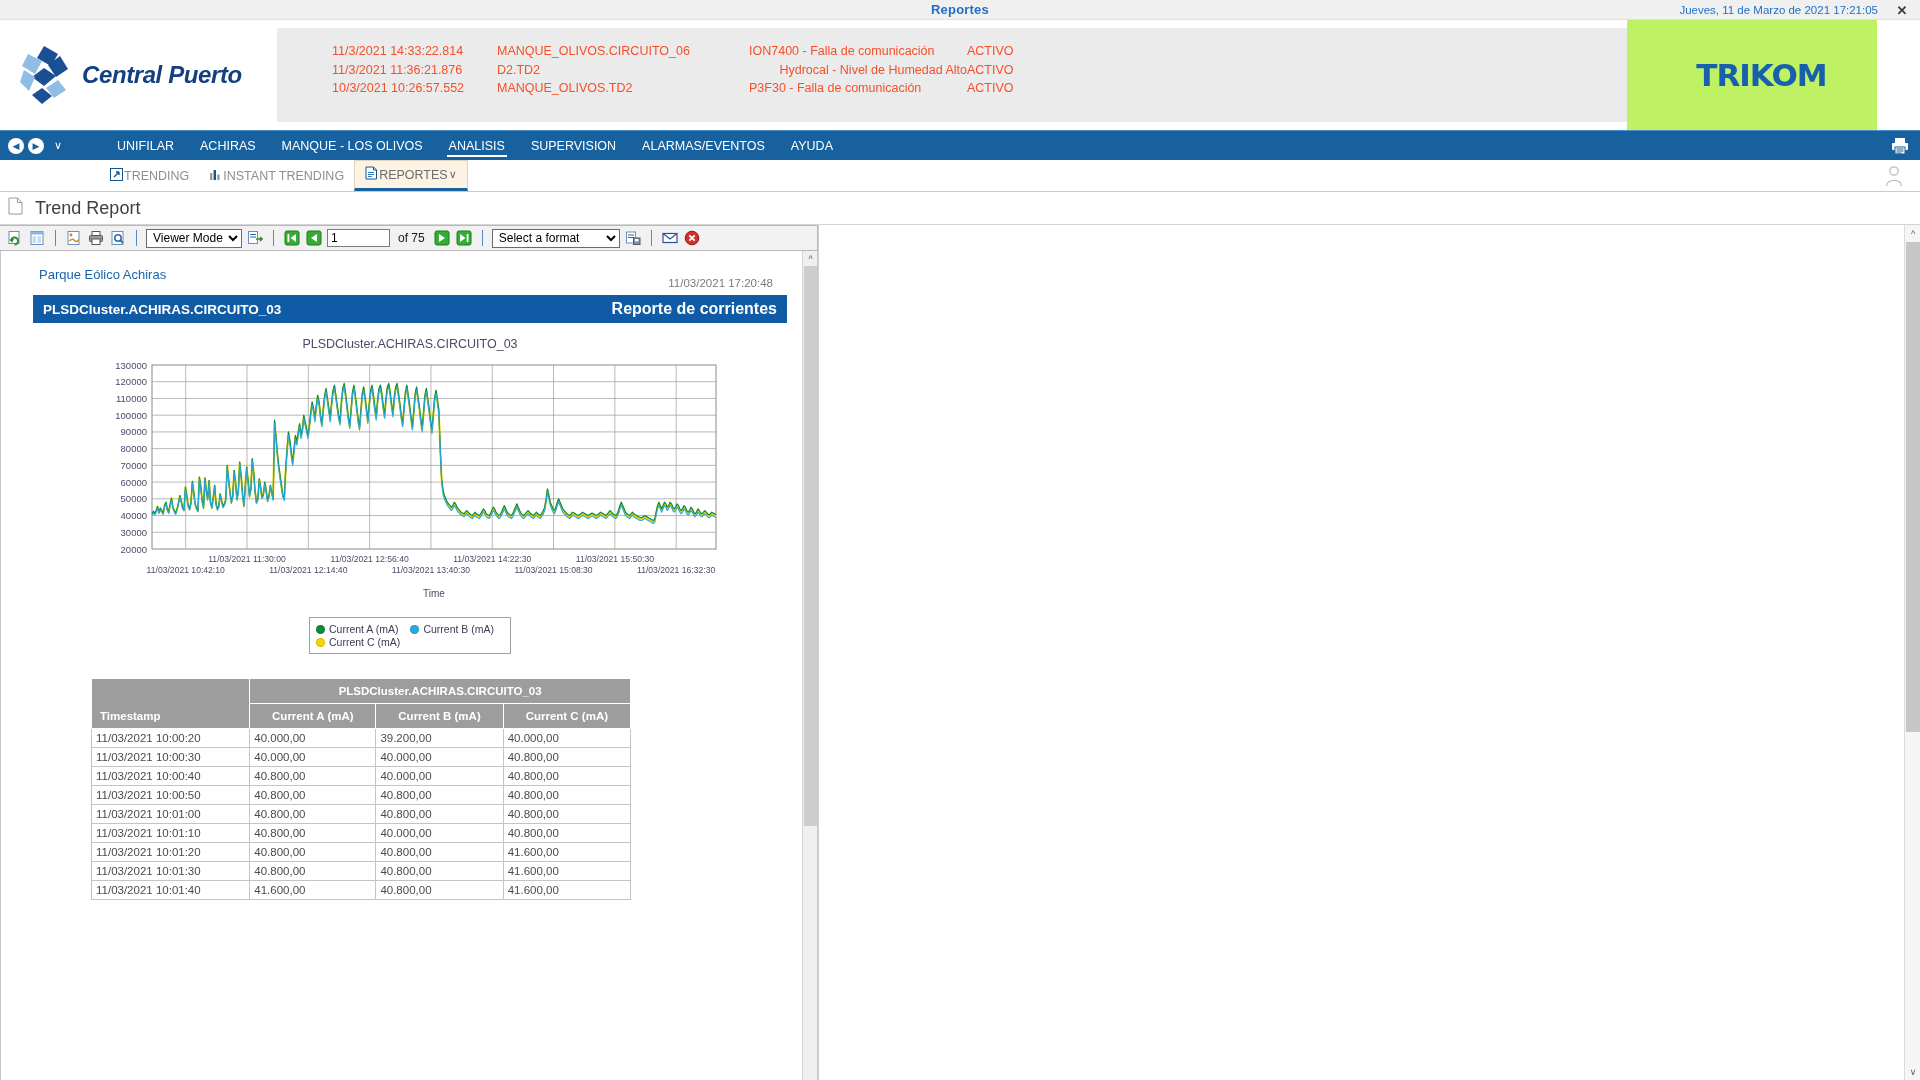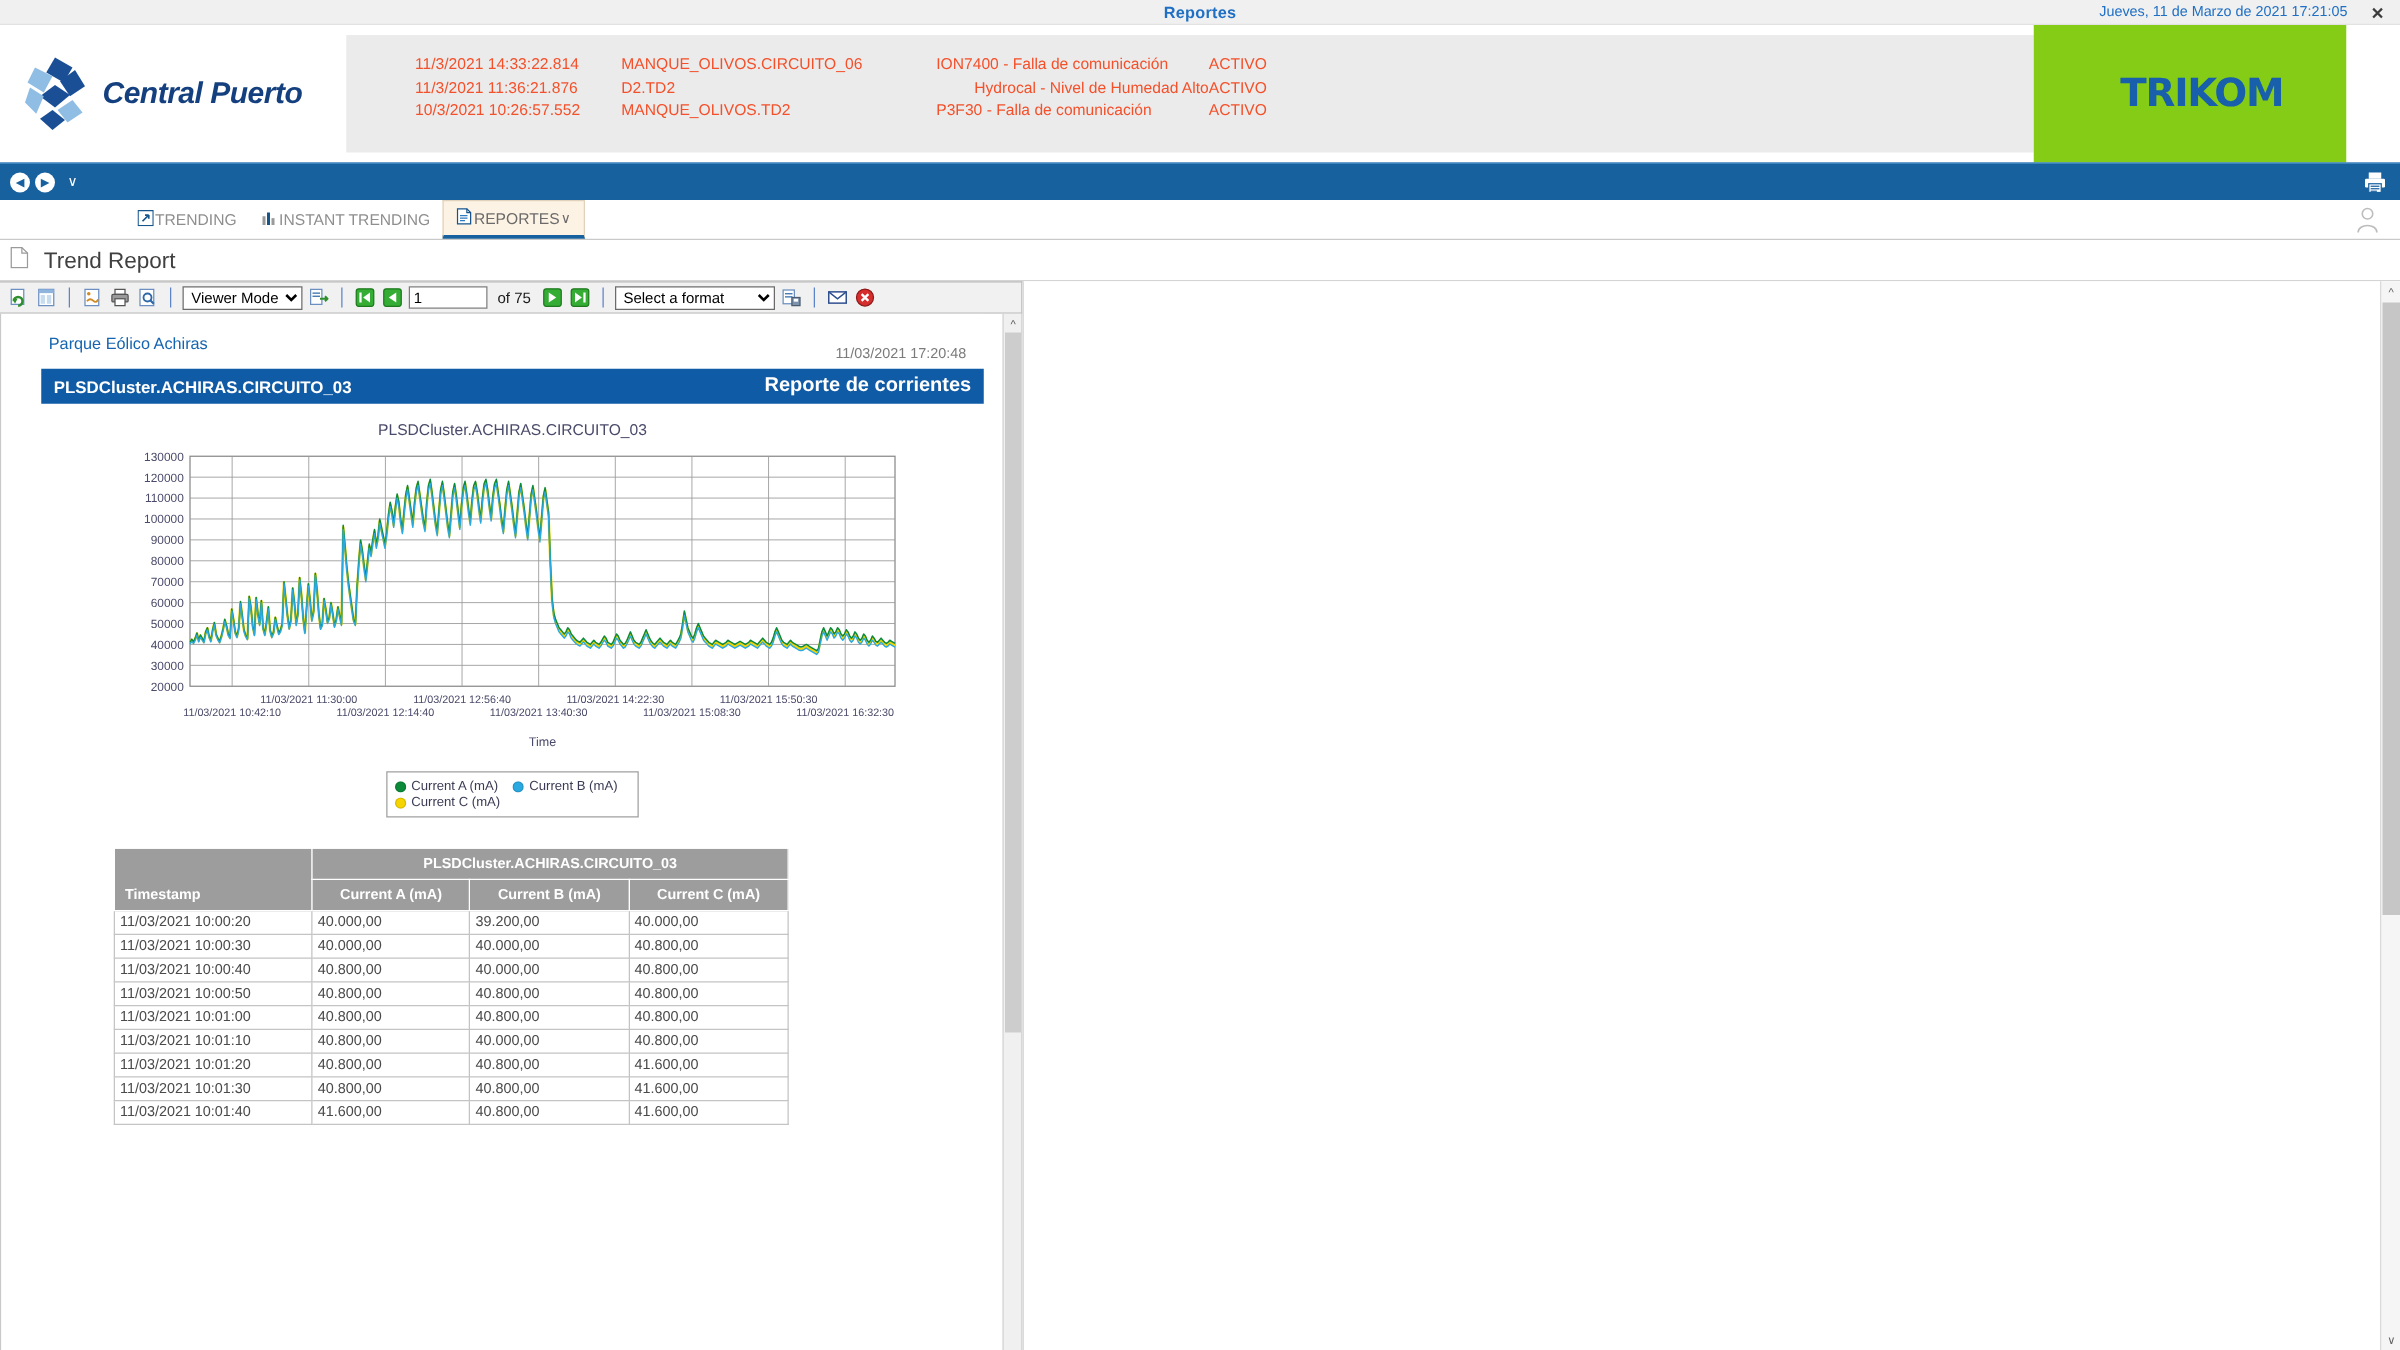--- a/index.html
+++ b/index.html
@@ -71,21 +71,21 @@
     line-height: 18.5px;
     white-space: pre;
     display: flex;
   }
   .al-ts   { width: 165px; }
   .al-tag  { width: 252px; }
   .al-desc { width: 218px; }
   .al-st   { width: 60px; }
   .brand-right {
     width: 250px;
-    background: #84cc16;
+    background: #bef264;
     display: flex; align-items: center; justify-content: center; padding-left: 19px;
   }
   .trikom {
     font-size: 31px; font-weight: bold;
     color: #1860ab; letter-spacing: -1px;
     font-family: "DejaVu Sans", sans-serif;
   }
 
   
   .navbar {
@@ -381,20 +381,29 @@
   <div class="brand-right">
     <span class="trikom">TRIKOM</span>
   </div>
 </div>
 
 <div class="navbar">
   <div class="nav-arrows">
     <span class="nav-circle">◀</span>
     <span class="nav-circle">▶</span>
     <span class="nav-caret">∨</span>
+  </div>
+  <div class="nav-items">
+    <div class="nav-item">UNIFILAR</div>
+    <div class="nav-item">ACHIRAS</div>
+    <div class="nav-item">MANQUE - LOS OLIVOS</div>
+    <div class="nav-item active">ANALISIS</div>
+    <div class="nav-item">SUPERVISION</div>
+    <div class="nav-item">ALARMAS/EVENTOS</div>
+    <div class="nav-item">AYUDA</div>
   </div>
   <div class="nav-print">
     <svg width="20" height="20" viewBox="0 0 20 20" aria-hidden="true">
       <rect x="5" y="2" width="10" height="5" fill="#fff"></rect>
       <rect x="2" y="7" width="16" height="7" rx="1" fill="#fff"></rect>
       <rect x="5" y="11" width="10" height="7" fill="#fff" stroke="#18619f" stroke-width="1"></rect>
       <rect x="6.5" y="12.5" width="7" height="1" fill="#18619f"></rect>
       <rect x="6.5" y="14.5" width="7" height="1" fill="#18619f"></rect>
       <rect x="6.5" y="16.5" width="5" height="1" fill="#18619f"></rect>
     </svg>

